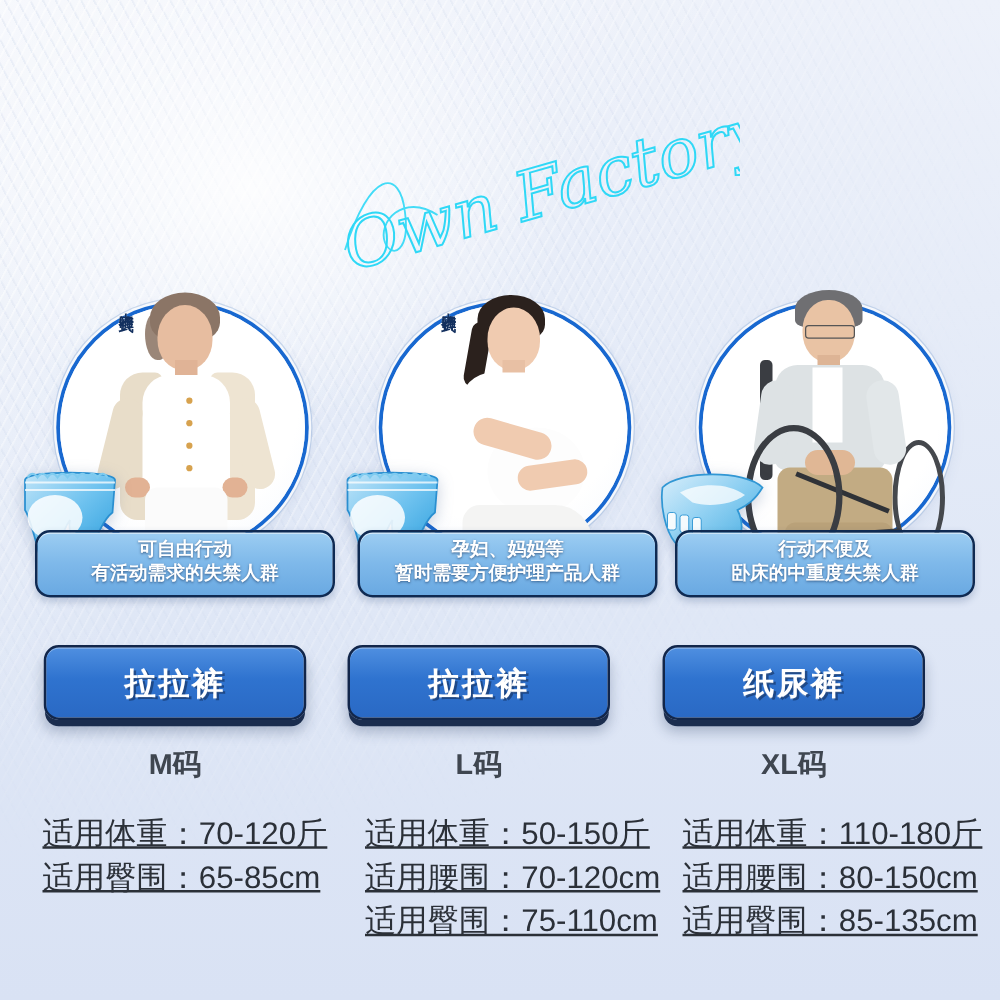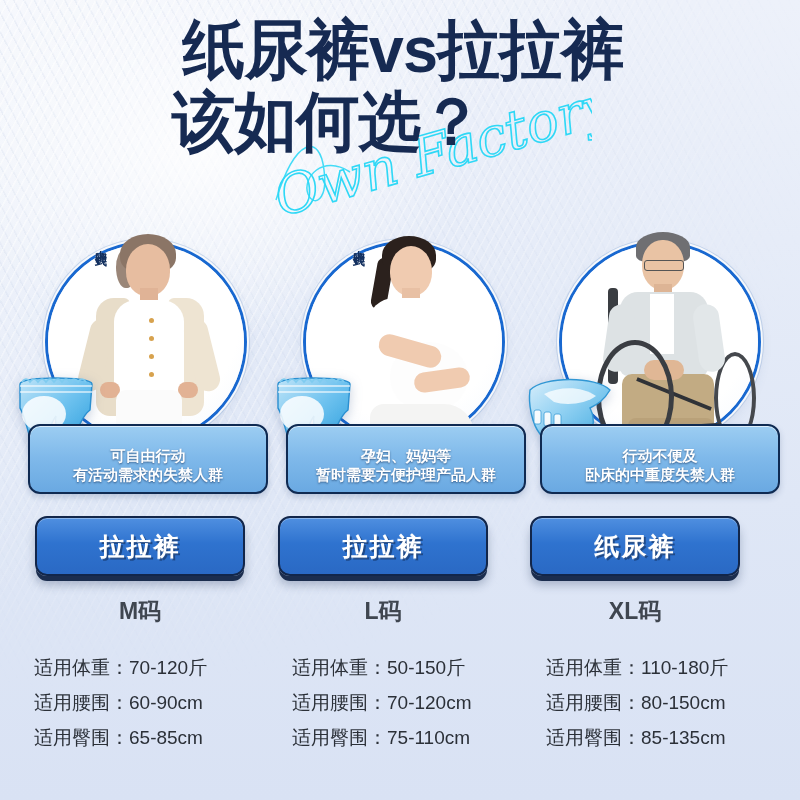--- a/index.html
+++ b/index.html
@@ -141,21 +141,21 @@
     position:absolute;left:86px;top:12px;width:18px;
     writing-mode:vertical-rl;
     font-size:12px;font-weight:700;color:#13305f;
     letter-spacing:2px;line-height:18px;
     text-shadow:0 1px 1px rgba(255,255,255,.8);
   }
 
   
   .caption{
     position:absolute;left:22px;top:196px;width:224px;
-    padding:20px 6px 7px;
+    padding:4px 6px 7px;
     border-radius:12px;
     border:2px solid #0f2a52;
     background:linear-gradient(180deg,#9ccdf2 0%, #7fb9ea 48%, #6aa9e2 100%);
     box-shadow:inset 0 1px 0 rgba(255,255,255,.65), 0 3px 6px rgba(40,70,120,.22);
     text-align:center;z-index:7;
   }
   .caption .c1,.caption .c2{
     display:block;color:#ffffff;font-weight:700;
     text-shadow:0 1px 2px rgba(18,45,85,.65);
     white-space:nowrap;
@@ -184,38 +184,34 @@
     position:absolute;top:80px;width:210px;text-align:center;
     font-size:23px;font-weight:700;color:#3f4650;
   }
   .sz1{left:35px;} .sz2{left:278px;} .sz3{left:530px;}
 
   
   .specs{position:absolute;left:0;top:650px;width:800px;z-index:6;}
   .spec-col{position:absolute;top:0;width:250px;}
   .sc1{left:24px;} .sc2{left:278px;} .sc3{left:532px;}
   .spec-line{
-    font-size:19px;line-height:35px;color:#2b3038;
-    white-space:nowrap;font-weight:400;
+    font-size:25px;line-height:35px;color:#2b3038;
+    white-space:nowrap;font-weight:400;text-decoration:underline;
   }
   .sc1 .spec-line{text-align:left;padding-left:10px;}
   .sc2 .spec-line{text-align:left;padding-left:14px;}
   .sc3 .spec-line{text-align:left;padding-left:14px;}
 </style>
 </head>
 <body>
 
 <div class="page">
   <div class="texture"></div>
   <div class="glow"></div>
 
-  <div class="headline">
-    <span class="line line1">纸尿裤vs拉拉裤</span>
-    <span class="line line2">该如何选？</span>
-  </div>
 
   <div class="signature">
     <svg width="330" height="120" viewBox="0 0 330 120">
       <g transform="rotate(-16 165 60)">
         <text class="sig-text" x="8" y="78">Own Factory</text>
       </g>
       <path d="M14 104 C 34 40, 58 38, 62 74 C 66 104, 52 112, 46 98 C 40 82, 60 58, 88 76" fill="none" stroke="#2fd8f6" stroke-width="1.5" opacity=".9"></path>
     </svg>
   </div>
 
@@ -362,21 +358,20 @@
     </div>
 
     <div class="size sz1">M码</div>
     <div class="size sz2">L码</div>
     <div class="size sz3">XL码</div>
   </div>
 
   <div class="specs">
     <div class="spec-col sc1">
       <div class="spec-line">适用体重：70-120斤</div>
-      <div class="spec-line">适用腰围：60-90cm</div>
       <div class="spec-line">适用臀围：65-85cm</div>
     </div>
     <div class="spec-col sc2">
       <div class="spec-line">适用体重：50-150斤</div>
       <div class="spec-line">适用腰围：70-120cm</div>
       <div class="spec-line">适用臀围：75-110cm</div>
     </div>
     <div class="spec-col sc3">
       <div class="spec-line">适用体重：110-180斤</div>
       <div class="spec-line">适用腰围：80-150cm</div>

